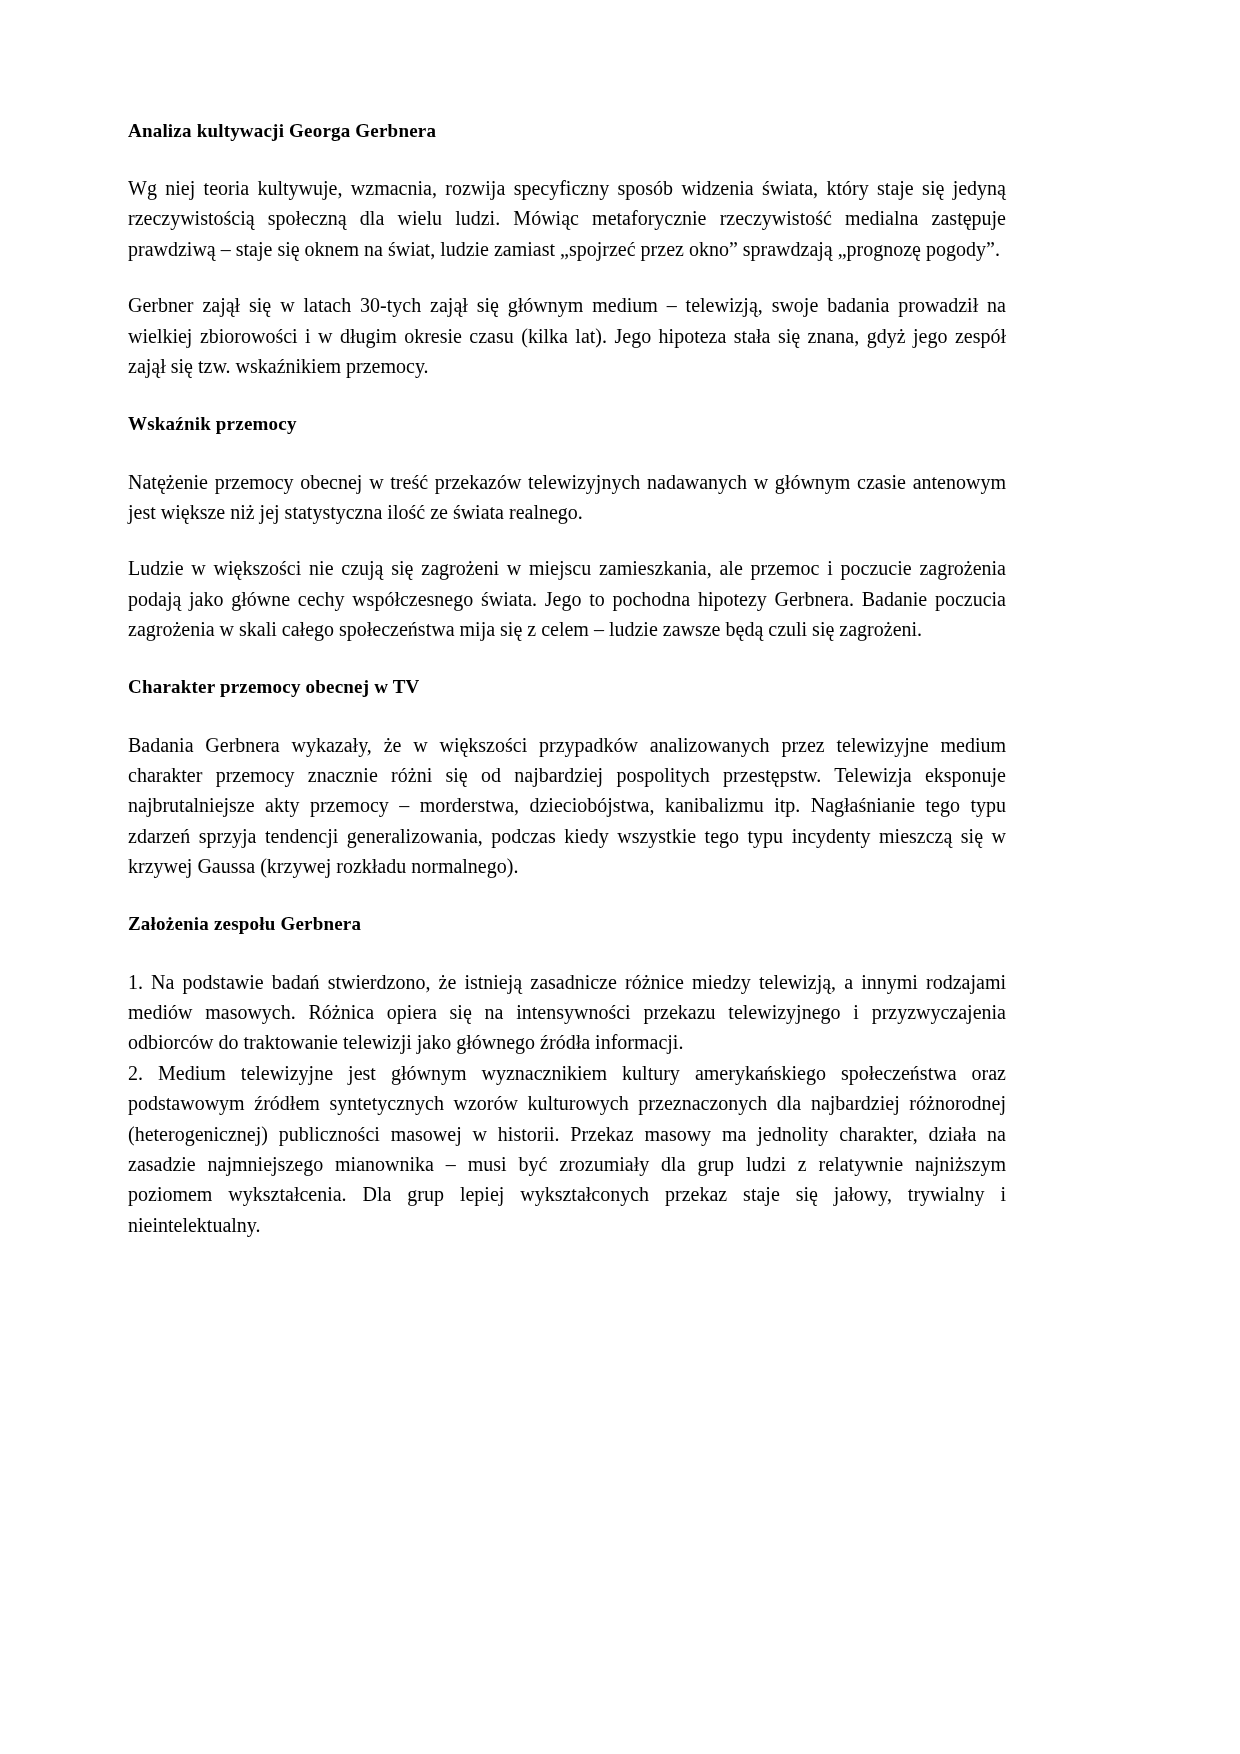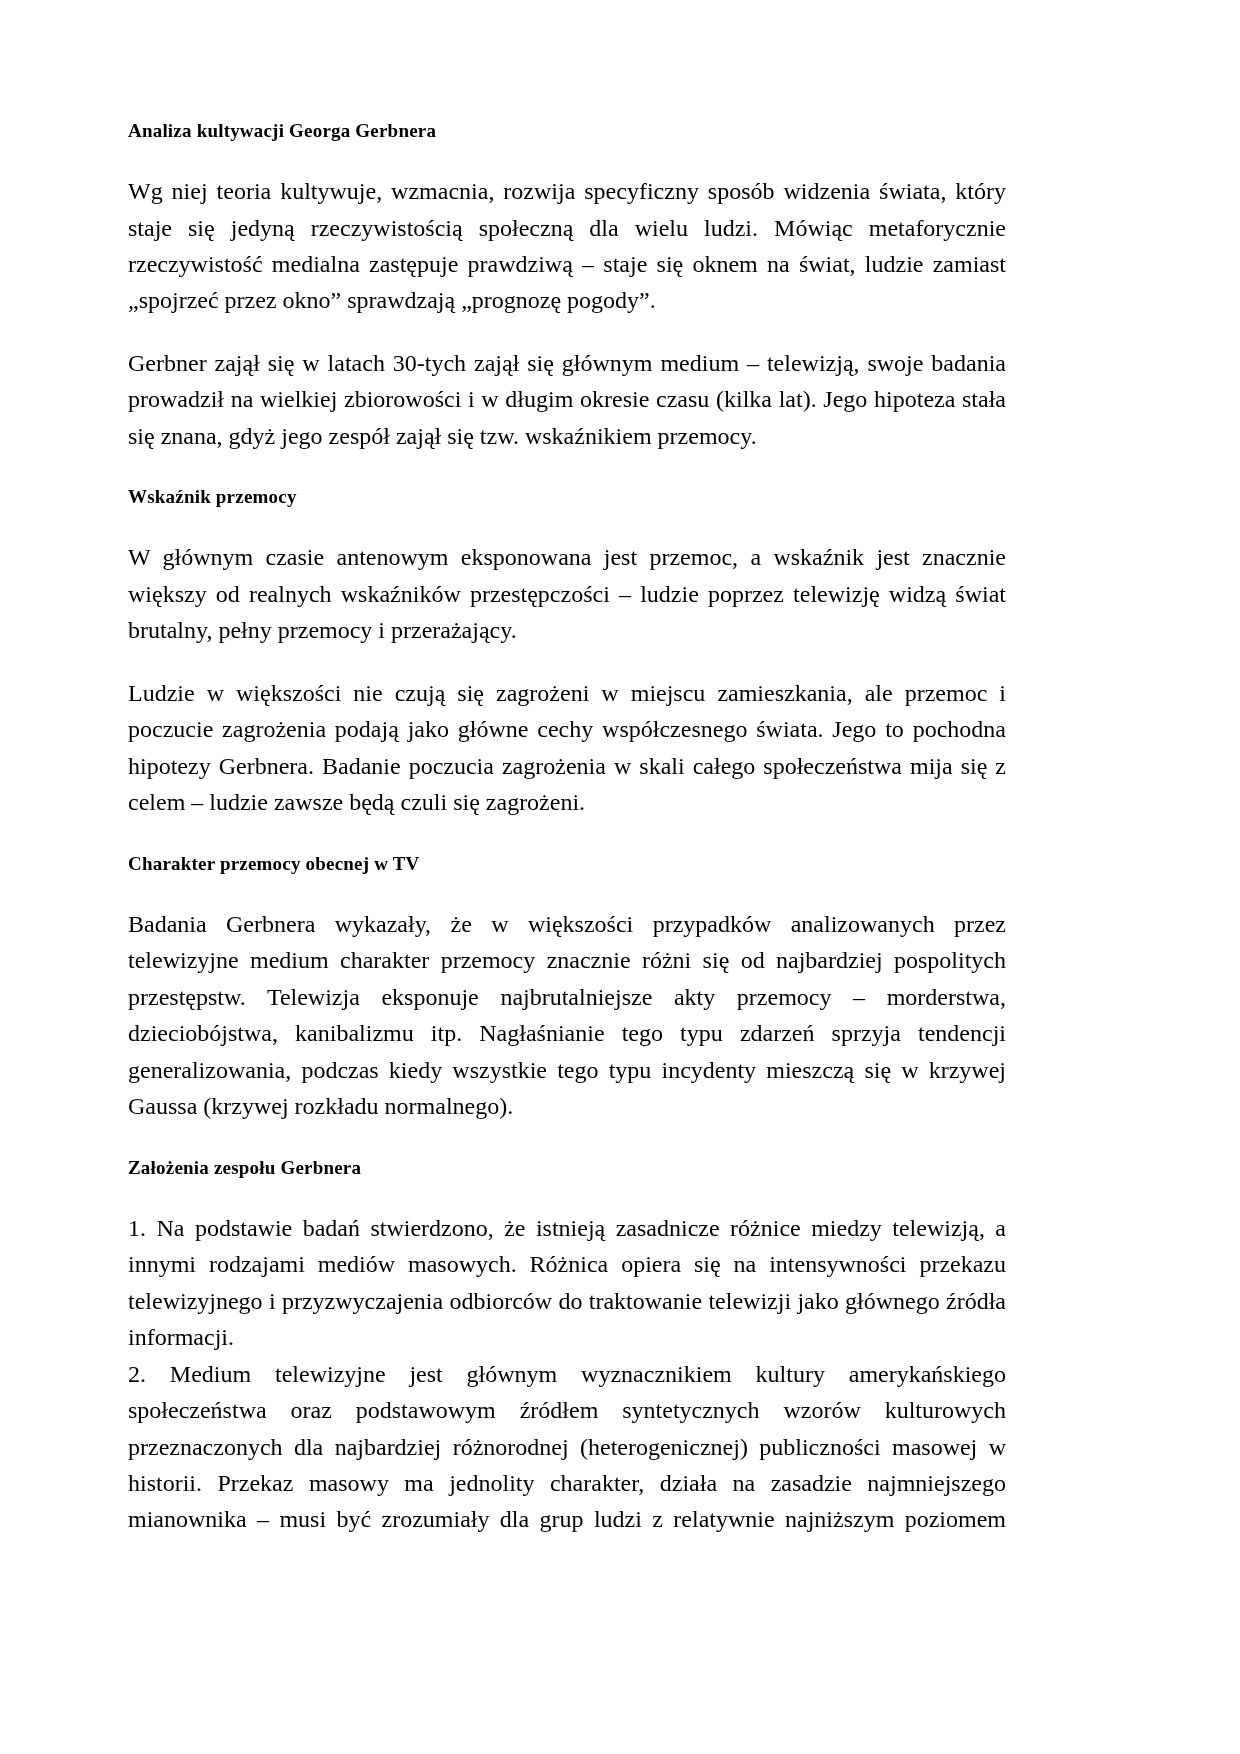--- a/index.html
+++ b/index.html
@@ -39,21 +39,21 @@
     text-align: left;
   }
   h1.doc-title {
     margin-bottom: 30px;
   }
   h2.section-heading {
     margin-top: 30px;
     margin-bottom: 30px;
   }
   p.para {
-    font-size: 24px;
+    font-size: 20px;
     line-height: 1.52;
     margin: 0 0 26px 0;
     text-align: justify;
     text-justify: inter-word;
     hyphens: none;
   }
   p.para:last-child {
     margin-bottom: 0;
   }
   .numbered-block p.para {
@@ -67,22 +67,22 @@
   <div class="content">
 
     <h1 class="doc-title">Analiza kultywacji Georga Gerbnera</h1>
 
     <p class="para">Wg niej teoria kultywuje, wzmacnia, rozwija specyficzny sposób widzenia świata, który staje się jedyną rzeczywistością społeczną dla wielu ludzi. Mówiąc metaforycznie rzeczywistość medialna zastępuje prawdziwą – staje się oknem na świat, ludzie zamiast „spojrzeć przez okno” sprawdzają „prognozę pogody”.</p>
 
     <p class="para">Gerbner zajął się w latach 30-tych zajął się głównym medium – telewizją, swoje badania prowadził na wielkiej zbiorowości i w długim okresie czasu (kilka lat). Jego hipoteza stała się znana, gdyż jego zespół zajął się tzw. wskaźnikiem przemocy.</p>
 
     <h2 class="section-heading">Wskaźnik przemocy</h2>
 
+    <p class="para">Natężenie przemocy obecnej w treść przekazów telewizyjnych nadawanych w głównym czasie antenowym jest większe niż jej statystyczna ilość ze świata realnego.</p>
 
-    <p class="para">W głównym czasie antenowym eksponowana jest przemoc, a wskaźnik jest znacznie większy od realnych wskaźników przestępczości – ludzie poprzez telewizję widzą świat brutalny, pełny przemocy i przerażający.</p>
 
     <p class="para">Ludzie w większości nie czują się zagrożeni w miejscu zamieszkania, ale przemoc i poczucie zagrożenia podają jako główne cechy współczesnego świata. Jego to pochodna hipotezy Gerbnera. Badanie poczucia zagrożenia w skali całego społeczeństwa mija się z celem – ludzie zawsze będą czuli się zagrożeni.</p>
 
     <h2 class="section-heading">Charakter przemocy obecnej w TV</h2>
 
     <p class="para">Badania Gerbnera wykazały, że w większości przypadków analizowanych przez telewizyjne medium charakter przemocy znacznie różni się od najbardziej pospolitych przestępstw. Telewizja eksponuje najbrutalniejsze akty przemocy – morderstwa, dzieciobójstwa, kanibalizmu itp. Nagłaśnianie tego typu zdarzeń sprzyja tendencji generalizowania, podczas kiedy wszystkie tego typu incydenty mieszczą się w krzywej Gaussa (krzywej rozkładu normalnego).</p>
 
 
     <h2 class="section-heading">Założenia zespołu Gerbnera</h2>
 

